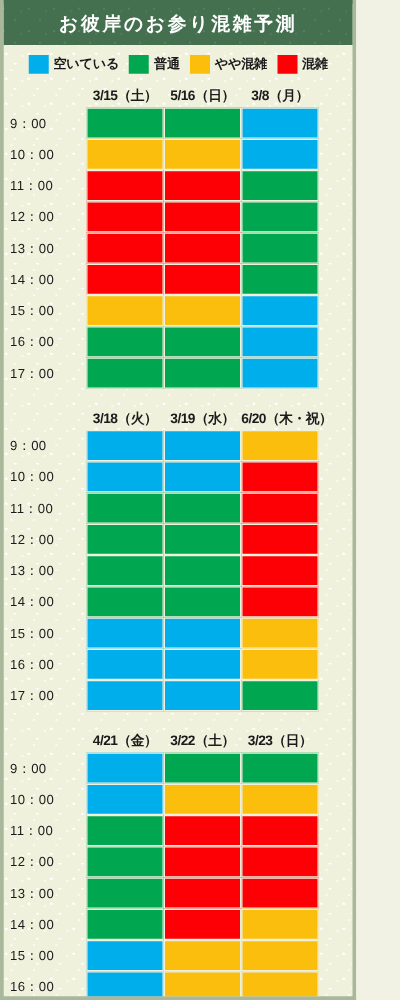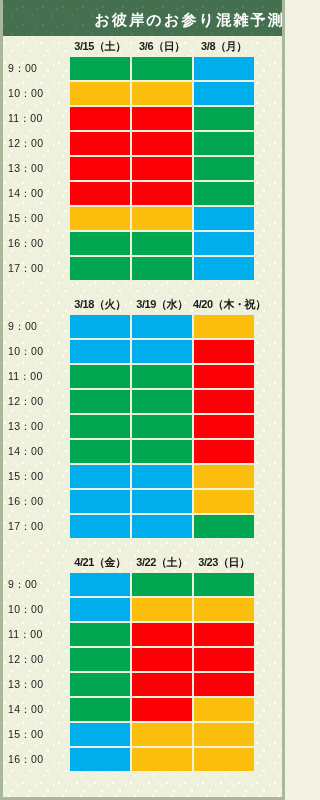--- a/index.html
+++ b/index.html
@@ -36,21 +36,21 @@
   .header {
     height: 33px;
     background-color: #44704f;
     background-image:
       radial-gradient(circle at 3px 4px, rgba(255,255,255,0.10) 0.9px, rgba(255,255,255,0) 1.1px),
       radial-gradient(circle at 12px 13px, rgba(255,255,255,0.09) 0.8px, rgba(255,255,255,0) 1.0px),
       radial-gradient(circle at 17px 6px, rgba(255,255,255,0.07) 0.8px, rgba(255,255,255,0) 1.0px);
     background-size: 20px 18px, 20px 18px, 20px 18px;
     display: flex;
     align-items: center;
-    justify-content: flex-end;
+    justify-content: center;
     margin: 0 -3px;
     border-top: 3px solid #44704f;
   }
   .header-title {
     color: #ffffff;
     font-size: 15px;
     font-weight: bold;
     letter-spacing: 2.2px;
     line-height: 1;
     white-space: nowrap;
@@ -133,35 +133,53 @@
 </style>
 </head>
 <body>
 
 <div id="page">
 
   <div class="header">
     <div class="header-title">お彼岸のお参り混雑予測</div>
   </div>
 
+  <div class="legend" id="legend">
+      <div class="legend-item">
+        <span class="legend-swatch" style="background-color: rgb(0, 174, 235);"></span>
+        <span class="legend-label">空いている</span>
+      </div>
+      <div class="legend-item">
+        <span class="legend-swatch" style="background-color: rgb(0, 166, 80);"></span>
+        <span class="legend-label">普通</span>
+      </div>
+      <div class="legend-item">
+        <span class="legend-swatch" style="background-color: rgb(251, 190, 12);"></span>
+        <span class="legend-label">やや混雑</span>
+      </div>
+      <div class="legend-item">
+        <span class="legend-swatch" style="background-color: rgb(252, 0, 6);"></span>
+        <span class="legend-label">混雑</span>
+      </div>
+    </div>
 
   <div id="sections">
       <div class="section">
         <table class="grid">
           <colgroup>
             <col class="timecol">
             <col class="daycol">
             <col class="daycol">
             <col class="daycol">
           </colgroup>
           <thead>
             <tr>
               <th class="corner"></th>
               <th class="day">3/15（土）</th>
-              <th class="day">3/6（日）</th>
+              <th class="day">5/16（日）</th>
               <th class="day">3/8（月）</th>
             </tr>
           </thead>
           <tbody>
             <tr>
               <td class="time">9：00</td>
               <td class="cell c-green"></td>
               <td class="cell c-green"></td>
               <td class="cell c-blue"></td>
             </tr>
@@ -223,21 +241,21 @@
             <col class="timecol">
             <col class="daycol">
             <col class="daycol">
             <col class="daycol">
           </colgroup>
           <thead>
             <tr>
               <th class="corner"></th>
               <th class="day">3/18（火）</th>
               <th class="day">3/19（水）</th>
-              <th class="day">4/20（木・祝）</th>
+              <th class="day">6/20（木・祝）</th>
             </tr>
           </thead>
           <tbody>
             <tr>
               <td class="time">9：00</td>
               <td class="cell c-blue"></td>
               <td class="cell c-blue"></td>
               <td class="cell c-yellow"></td>
             </tr>
             <tr>

